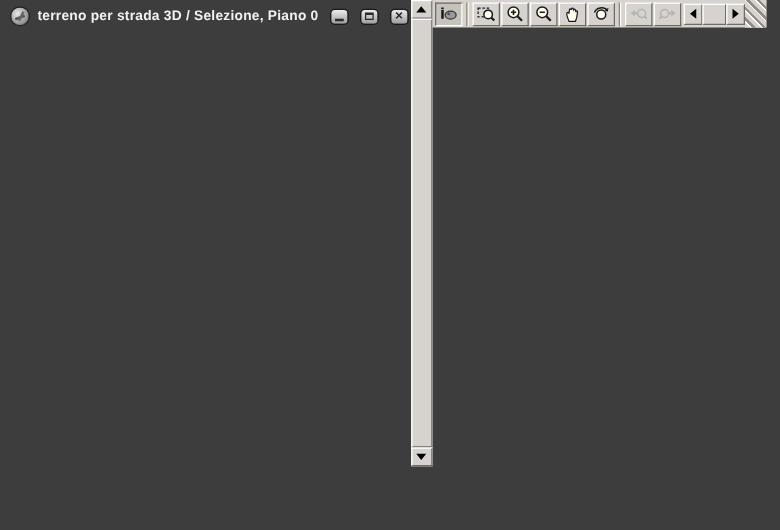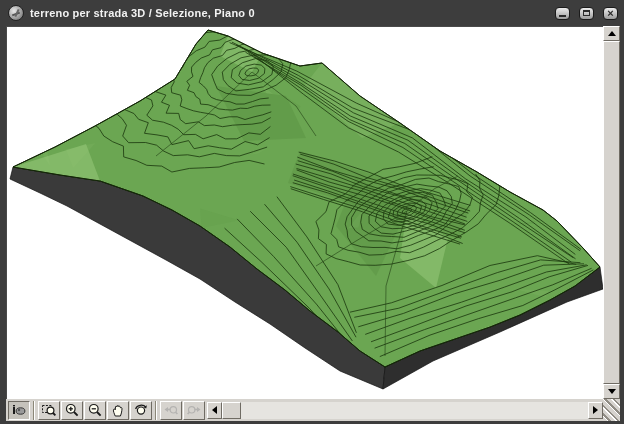--- a/index.html
+++ b/index.html
@@ -1,20 +1,20 @@
 <!DOCTYPE html>
 <html><head>
 <meta charset="utf-8">
 <style>
   html,body{margin:0;padding:0;background:#888;}
   *{box-sizing:border-box;}
   #window{
     width:624px;height:424px;background:#3d3d3d;
     font-family:"Liberation Sans",sans-serif;
-    display:flex;flex-direction:column;
+    display:flex;flex-direction:row;
     padding:0 4px 3px 6px;position:relative;
   }
   
   #titlebar{height:26px;display:flex;align-items:center;gap:6px;padding:0 2px;}
   #win-icon{width:16px;height:16px;border-radius:50%;
     background:radial-gradient(circle at 5px 5px,#e8e8e8,#9a9a9a 60%,#5f5f5f);
     border:1px solid #222;position:relative;flex:0 0 auto;}
   #win-icon:before{content:"";position:absolute;left:3px;top:7px;width:8px;height:2px;background:#555;transform:rotate(-20deg);}
   #win-icon:after{content:"";position:absolute;left:7px;top:3px;width:2px;height:8px;background:#666;transform:rotate(25deg);}
   #title-text{color:#f2f2f2;font-size:11px;font-weight:bold;letter-spacing:.2px;

